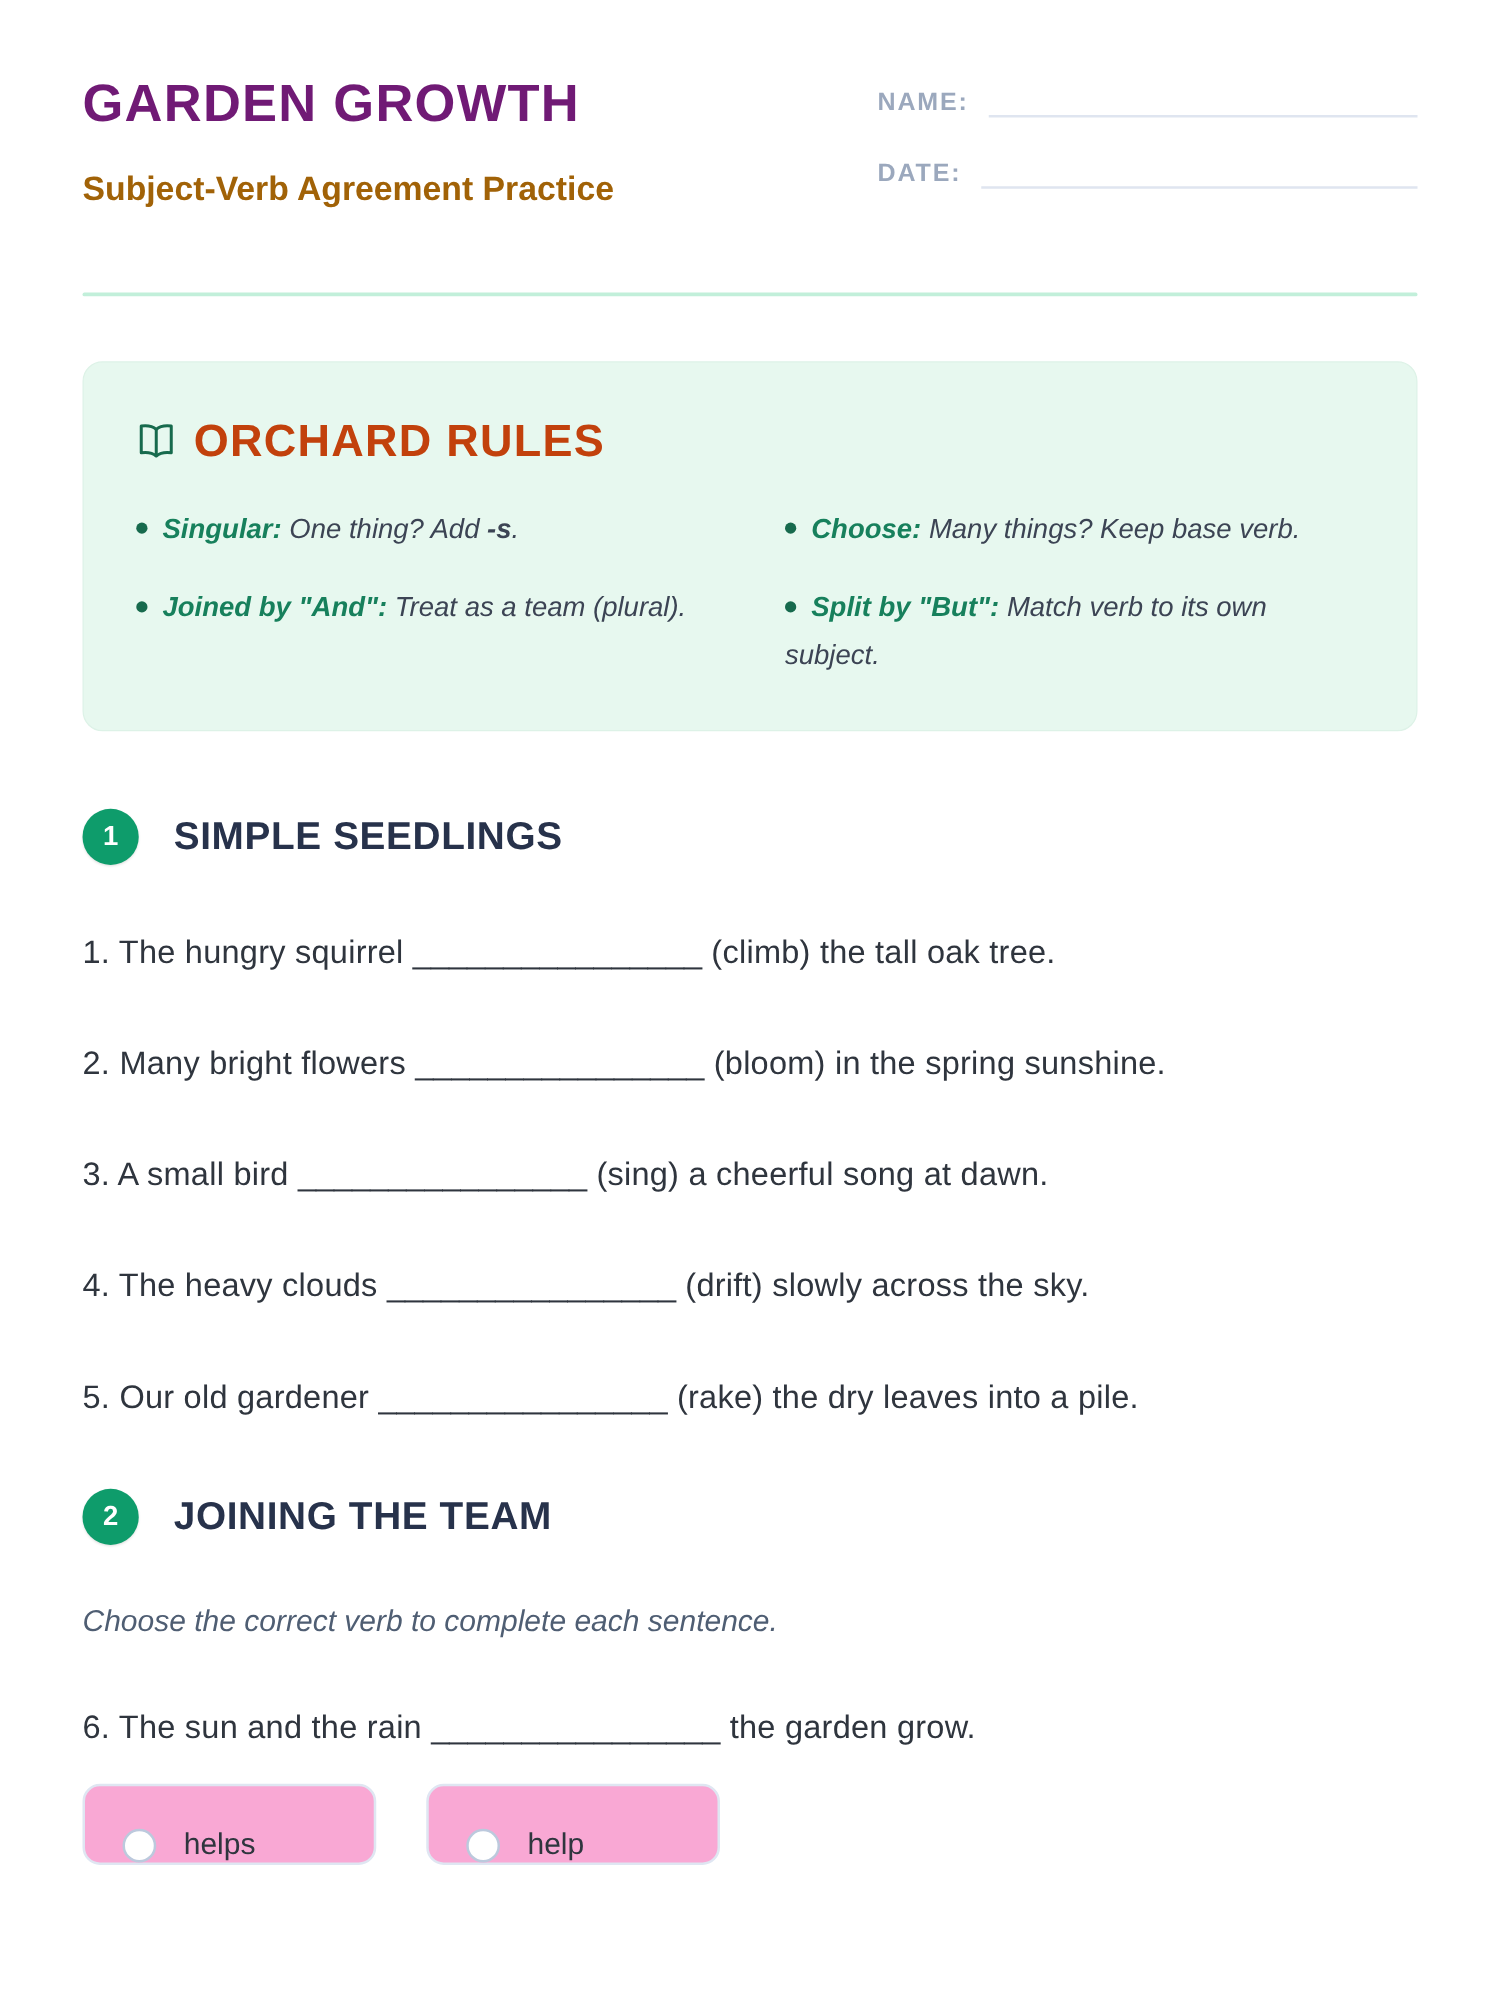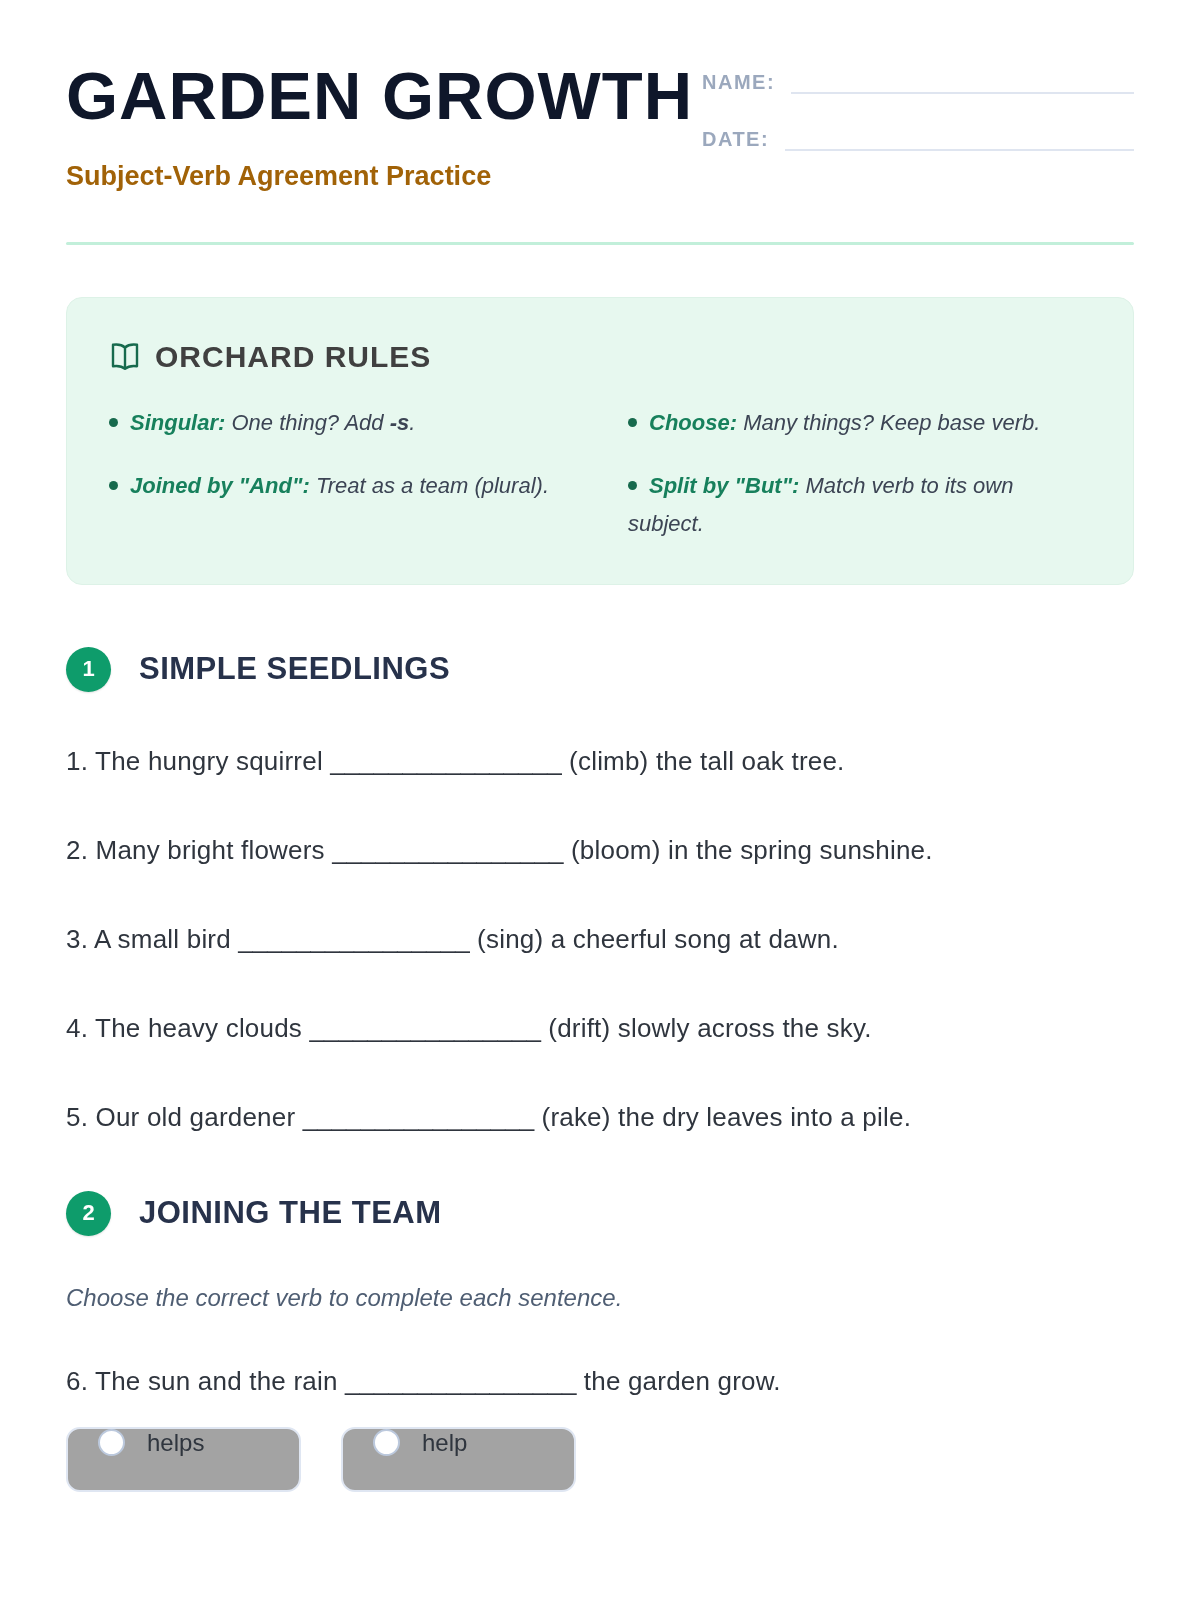--- a/index.html
+++ b/index.html
@@ -8,22 +8,22 @@
     width: 1200px; height: 1600px;
     font-family: "Liberation Sans", "DejaVu Sans", sans-serif;
     color: #2f353e;
     overflow: hidden;
   }
   .page { padding: 62px 66px 0 66px; width: 1200px; }
 
   
   .header { display: flex; justify-content: space-between; align-items: flex-start; }
   .page-title {
-    font-size: 67px; font-weight: 800; letter-spacing: 1px;
-    color: #0f172a; line-height: 1.0;
+    font-size: 42px; font-weight: 800; letter-spacing: 1px;
+    color: #701a75; line-height: 1.0;
   }
   .page-subtitle {
     margin-top: 32px; font-size: 27px; font-weight: 600; color: #a16207;
   }
   .fields { width: 432px; padding-top: 8px; }
   .field-row { display: flex; align-items: flex-end; margin-bottom: 33px; }
   .field-label {
     font-size: 20px; font-weight: 700; letter-spacing: 1.5px;
     color: #9ba8bd; margin-right: 16px; white-space: nowrap;
   }
@@ -33,21 +33,21 @@
 
   .divider { margin-top: 50px; height: 3px; background: #c2efda; border-radius: 2px; }
 
   
   .rules-box {
     margin-top: 52px; background: #e7f8ef; border: 1px solid #ddf2e7;
     border-radius: 16px; padding: 42px 42px 40px 42px;
   }
   .rules-title-row { display: flex; align-items: center; gap: 14px; margin-bottom: 30px; }
   .rules-title {
-    font-size: 30px; font-weight: 800; letter-spacing: 1px; color: #404040;
+    font-size: 36px; font-weight: 800; letter-spacing: 1px; color: #c2410c;
   }
   .book-icon { display: inline-flex; }
   .rules-grid {
     display: grid; grid-template-columns: 1fr 1fr; column-gap: 56px; row-gap: 24px;
   }
   .rule-item { font-size: 22px; line-height: 1.75; color: #3c4454; font-style: italic; }
   .bullet-dot {
     display: inline-block; width: 9px; height: 9px; border-radius: 50%;
     background: #176a4d; vertical-align: middle; margin-right: 12px; margin-bottom: 3px;
   }
@@ -68,23 +68,23 @@
   .instruction {
     margin-top: 48px; font-size: 24px; font-style: italic; color: #4f5e73;
   }
   .questions { margin-top: 54px; }
   .question { font-size: 26px; color: #2f353e; margin-bottom: 58px; letter-spacing: 0.2px; }
   .question .blank { letter-spacing: 0; cursor: text; margin-top: 19px; }
 
   
   .options-row { display: flex; gap: 40px; margin-top: 18px; }
   .option-box {
-    width: 235px; height: 65px; background: #a3a3a3;
+    width: 235px; height: 65px; background: #f9a8d4;
     border: 2px solid #dfe6f2; border-radius: 14px;
-    display: flex; align-items: flex-start; padding-left: 30px; gap: 22px;
+    display: flex; align-items: flex-end; padding-left: 30px; gap: 22px;
     cursor: pointer;
   }
   .radio-circle {
     width: 27px; height: 27px; border-radius: 50%;
     border: 2px solid #bcc9dd; background: #ffffff; flex: 0 0 auto;
   }
   .option-label { font-size: 24px; color: #2f353e; }
 </style>
 </head>
 <body>

